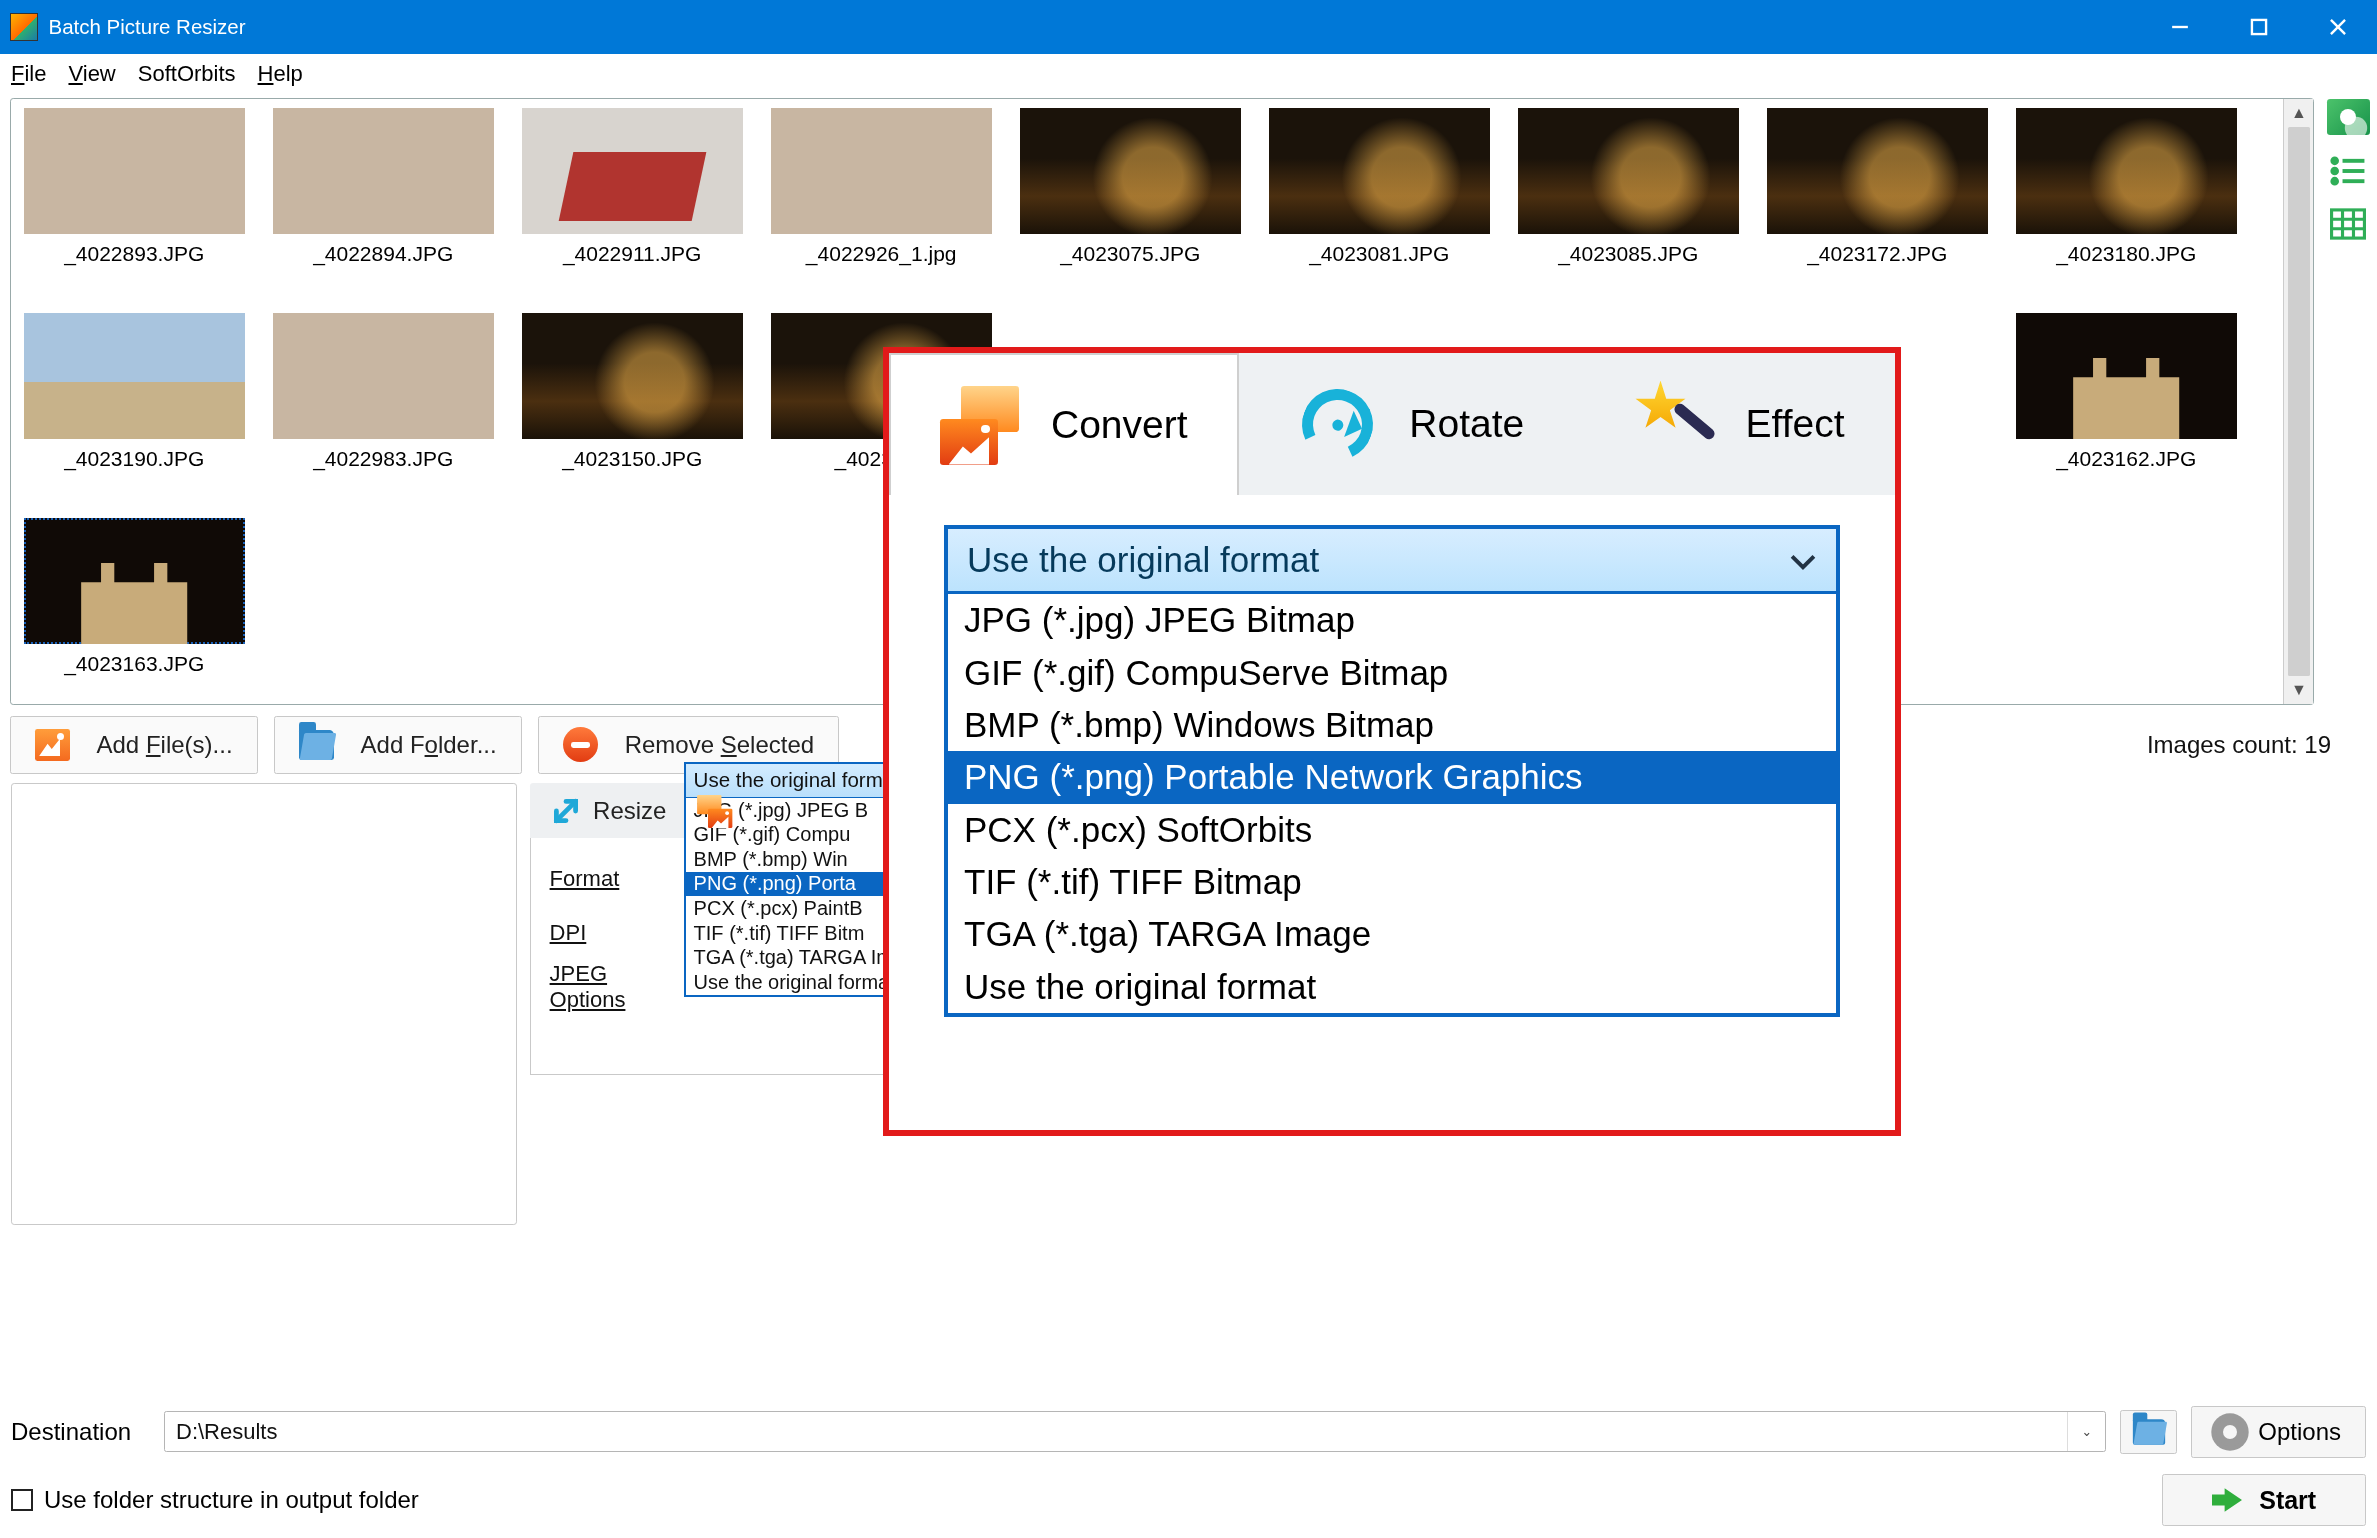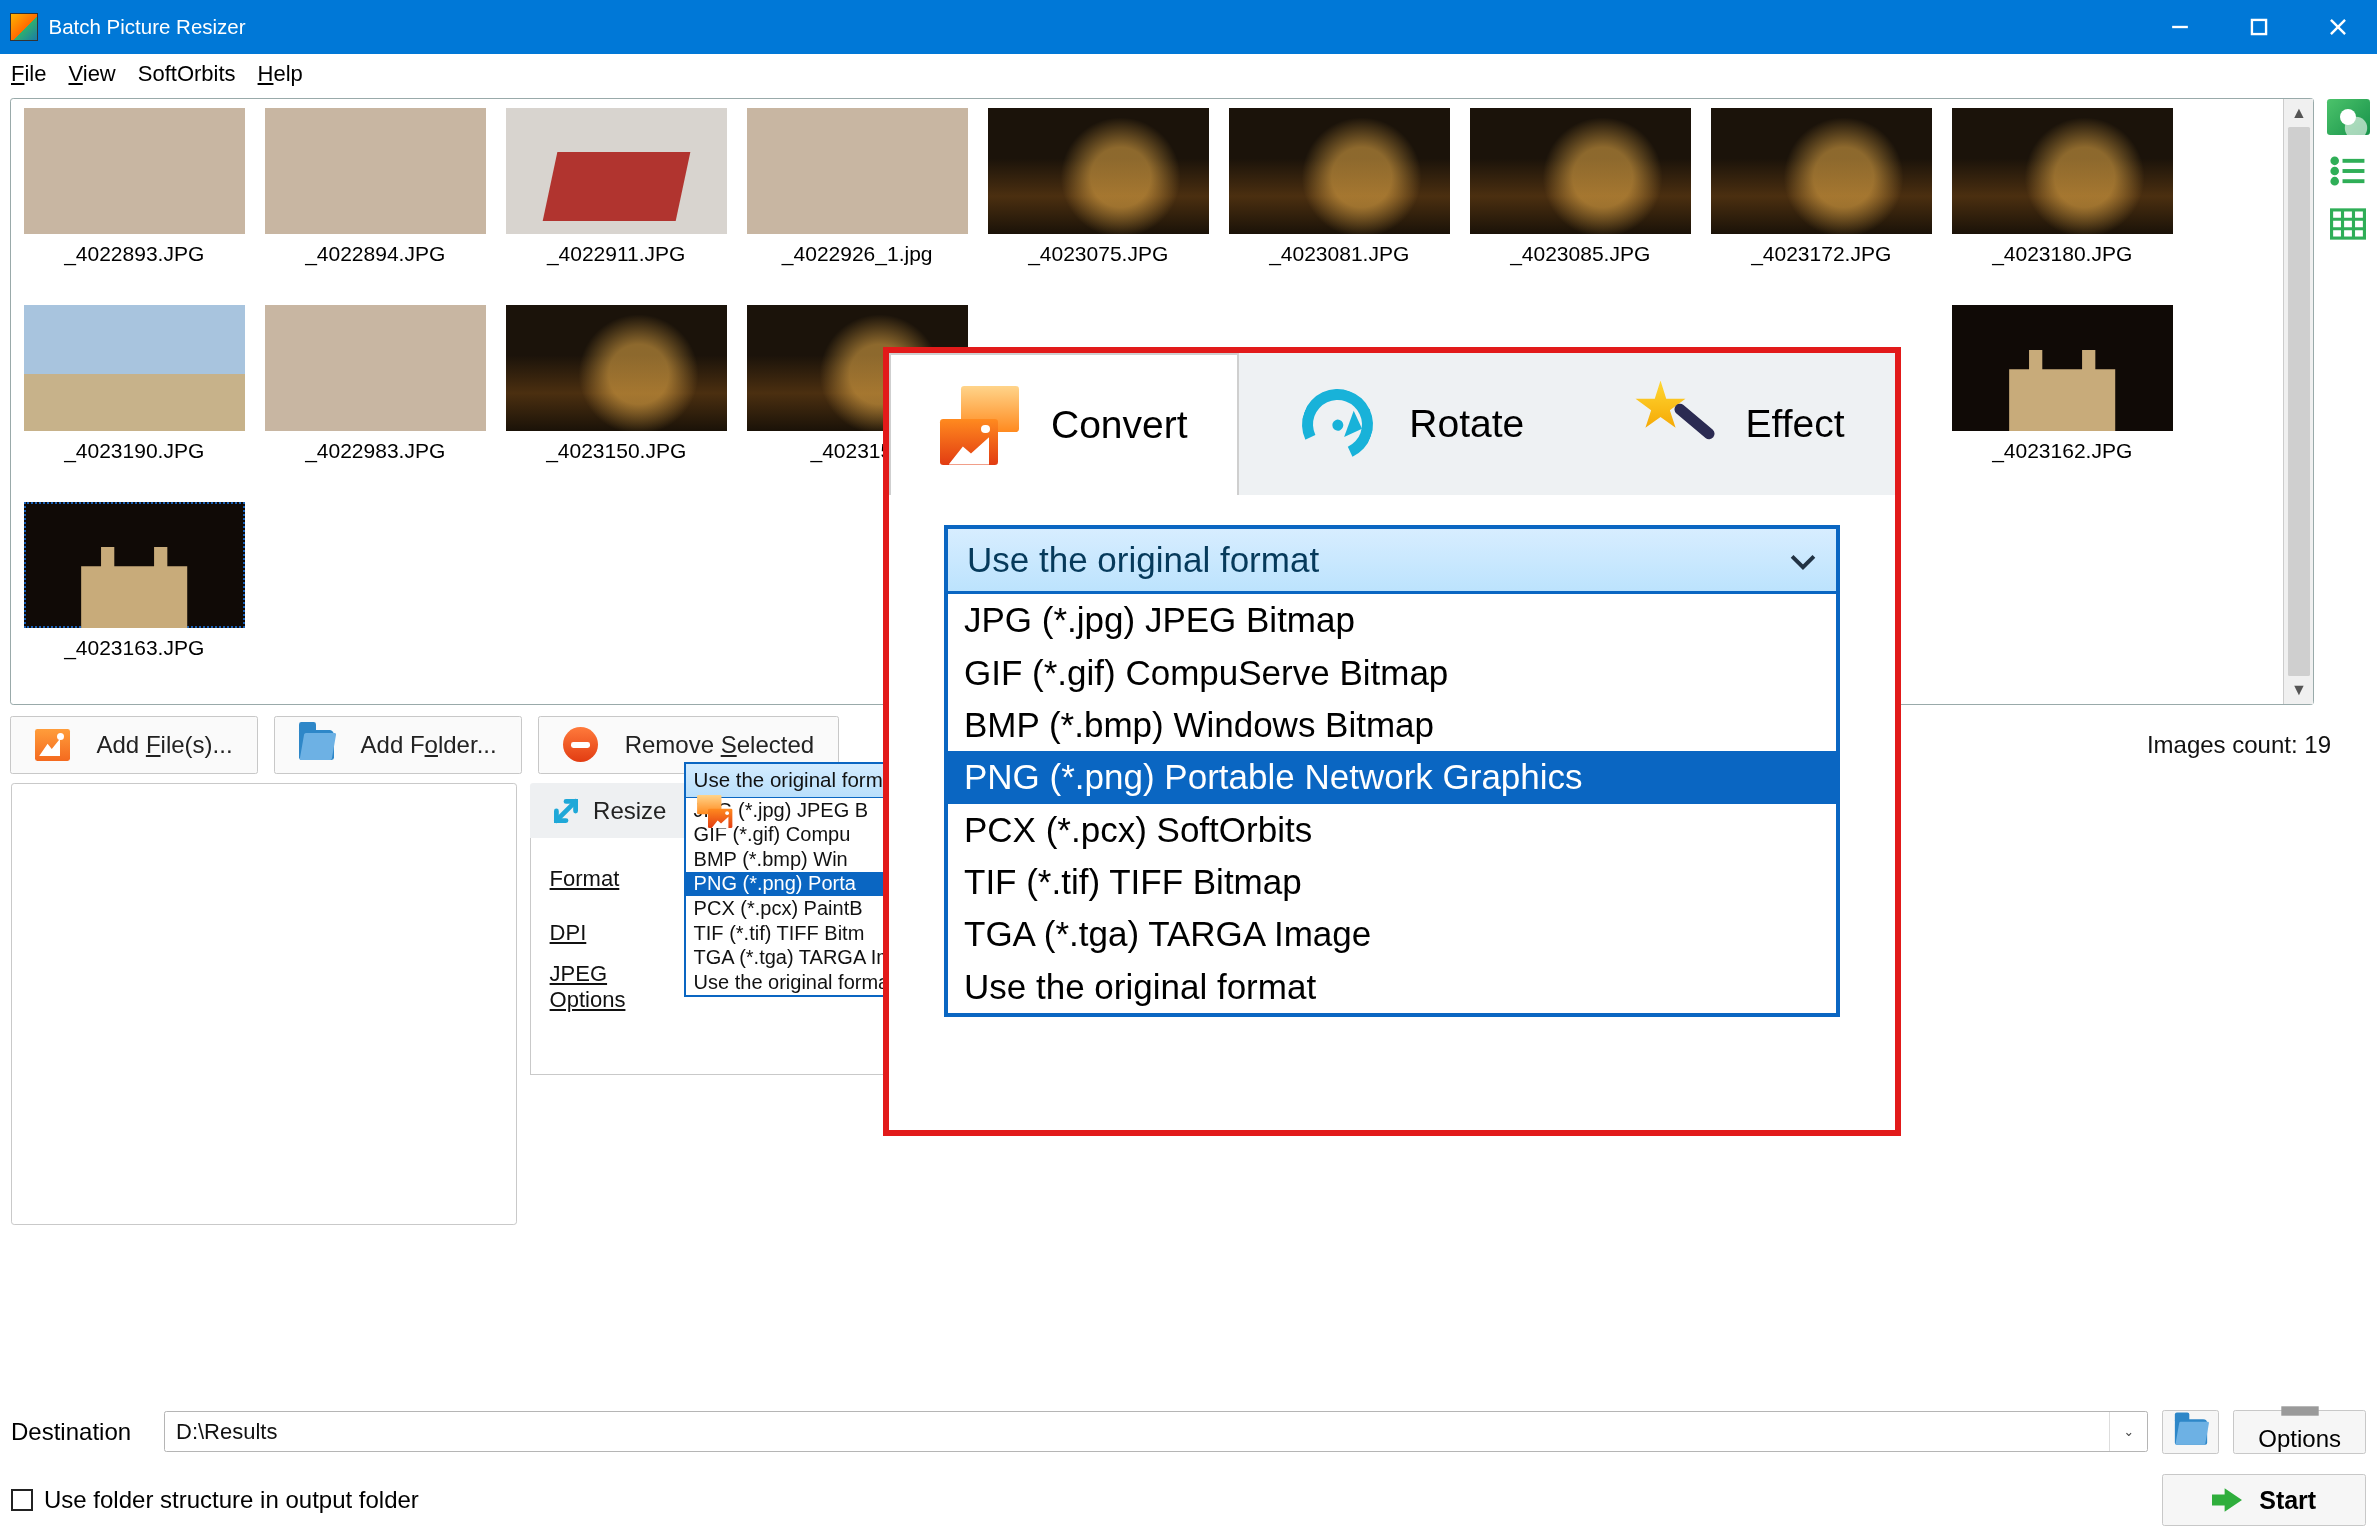--- a/index.html
+++ b/index.html
@@ -14,21 +14,21 @@
   .winbtn svg { stroke:#fff; stroke-width:3; fill:none; }
 
   
   .menubar { height: 39px; display:flex; align-items:center; gap: 22px; padding: 0 11px; font-size: 22px; background:#fff; }
   .menubar span u { text-decoration: underline; }
 
   
   .workspace { flex:1; display:flex; }
   .workspace-inner { flex:1; display:flex; flex-direction:column; }
   .gallery-wrap { display:flex; border:1.6px solid #9aa; border-radius:3.2px; margin: 4.7px 4.7px 0 9.5px; height: 607px; }
-  .gallery { flex:1; overflow:hidden; display:flex; flex-wrap:wrap; align-content:flex-start; padding:4.7px 3.2px; gap:0; }
+  .gallery { flex:1; overflow:hidden; display:flex; flex-wrap:wrap; align-content:flex-start; padding:4.7px 3.2px; gap:8px; }
   .thumb { width: 241px; height: 197px; display:flex; flex-direction:column; align-items:center; justify-content:flex-start; }
   .thumb .img { width: 221px; height: 126px; margin-top:4.7px; display:flex; align-items:center; justify-content:center; }
   .thumb .caption { margin-top:8px; font-size:21px; color:#000; }
   .thumb.sel .img { outline:2.4px dotted #1a61b8; outline-offset:-2.4px; }
   .thumb .placeholder-day { width:100%; height:100%; background:linear-gradient(#a8c4de 55%, #c7b28a 55%); position:relative; }
   .thumb .placeholder-night { width:100%; height:100%; background:linear-gradient(#1b130a 40%, #4b2f10 70%, #1a1208 100%); position:relative; }
   .thumb .placeholder-portrait { width:100%; height:100%; background:#c8b6a2; position:relative; }
   .thumb .placeholder-night::after{ content:""; position:absolute; inset:0; background:radial-gradient(circle at 60% 55%, rgba(255,190,80,.5) 0 20%, transparent 40%); }
   .thumb .placeholder-building { width:100%; height:100%; background:#100a06; display:flex; align-items:flex-end; justify-content:center; }
   .thumb .placeholder-building::before{ content:""; width:60%; height:70%; background:#c8ab7a; clip-path:polygon(10% 100%,10% 30%,25% 30%,25% 8%,35% 8%,35% 30%,65% 30%,65% 8%,75% 8%,75% 30%,90% 30%,90% 100%);} 
@@ -94,21 +94,21 @@
   .callout .csel .row.hi { background:#0a66c2; color:#fff; }
 
   
   .bottom { margin-top:auto; padding: 6.3px 11px 12.6px 11px; }
   .dest-row { display:flex; align-items:center; gap:14px; height:57px; }
   .dest-row .lbl { font-size:24px; width:139px; }
   .dest-input { flex:1; height:41px; border:1.6px solid #b5b5b5; border-radius:2.4px; background:#fff; display:flex; align-items:center; }
   .dest-input .txt { flex:1; padding:0 11px; font-size:22px; color:#111; }
   .dest-input .dd { width:38px; height:100%; display:flex; align-items:center; justify-content:center; color:#444; border-left:0.8px solid #ddd; }
   .sq-btn { width:57px; height:44px; border:1.6px solid #c8c8c8; border-radius:2.4px; background:#f6f6f6; display:flex; align-items:center; justify-content:center; }
-  .opt-btn { height:44px; border:1.6px solid #c8c8c8; border-radius:2.4px; background:#f6f6f6; display:flex; align-items:center; gap:14px; padding:0 24px; font-size:24px;flex-direction:column; }
+  .opt-btn { height:52px; border:1.6px solid #c8c8c8; border-radius:2.4px; background:#f6f6f6; display:flex; align-items:center; gap:14px; padding:0 24px; font-size:24px; }
   .gear { width:28px;height:28px;border-radius:50%;background:#9a9a9a;position:relative; box-shadow: 0 0 0 4.7px #9a9a9a; }
   .gear::after{content:"";position:absolute;inset:7px;border-radius:50%;background:#f6f6f6;}
 
   .row2 { display:flex; align-items:center; margin-top: 14px; }
   .chk { width:22px; height:22px; border:2.4px solid #222; margin-right:11px; }
   .row2 .txt { font-size:24px; }
   .start-btn { margin-left:auto; height:52px; width:204px; border:1.6px solid #c8c8c8; border-radius:2.4px; background:#f6f6f6; display:flex; align-items:center; justify-content:center; gap:17.4px; font-size:25px; font-weight:600; }
   .arrow-r { width:30px; height:24px; }
   .arrow-r svg { display:block; }
 

